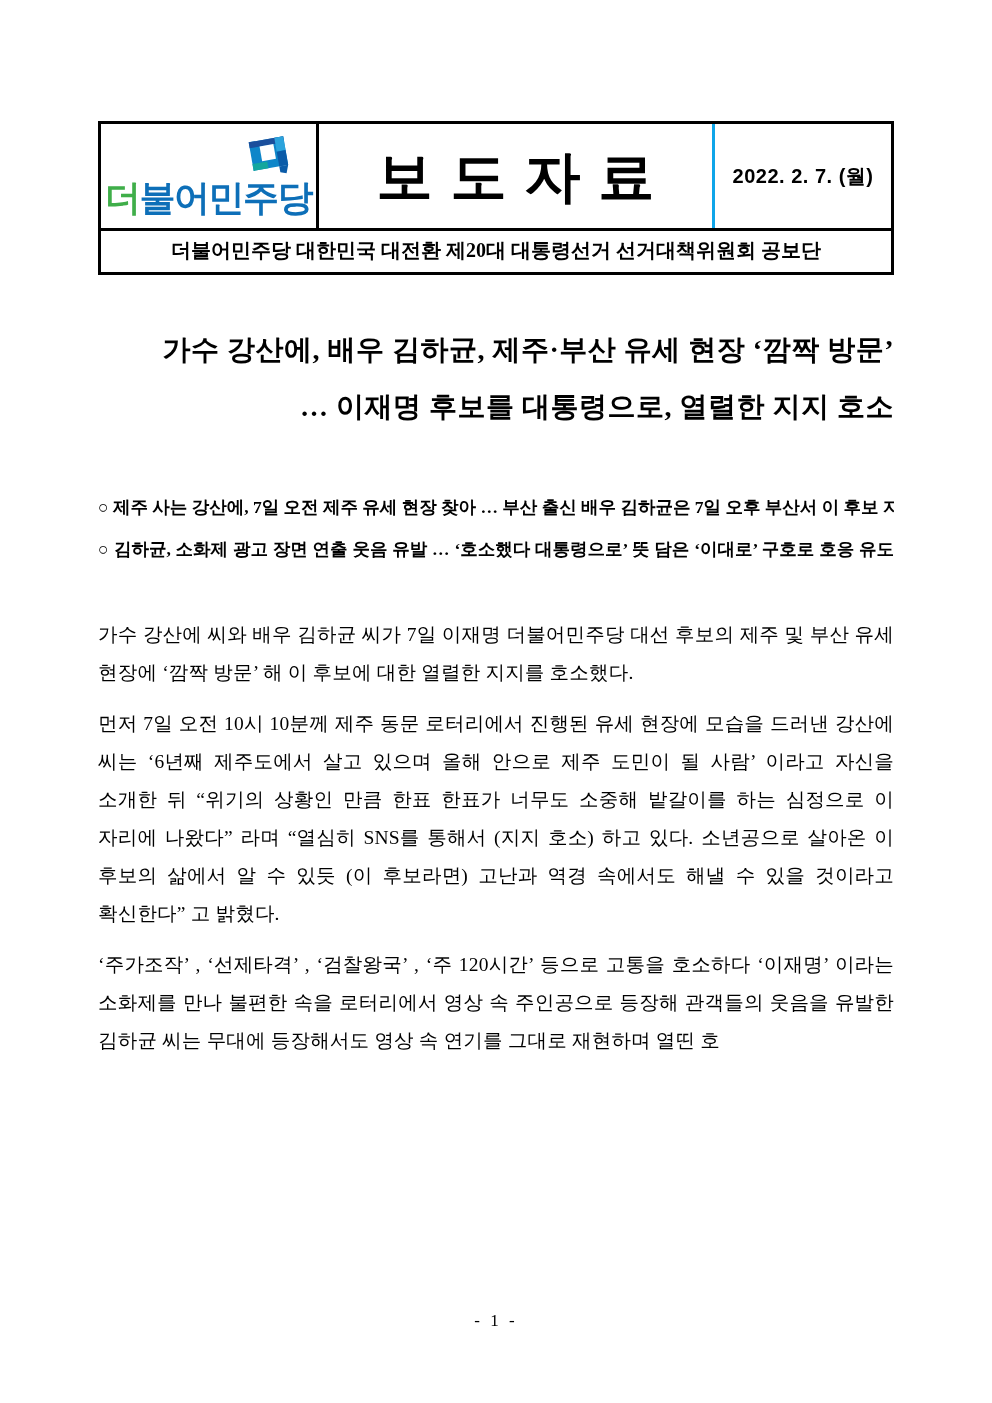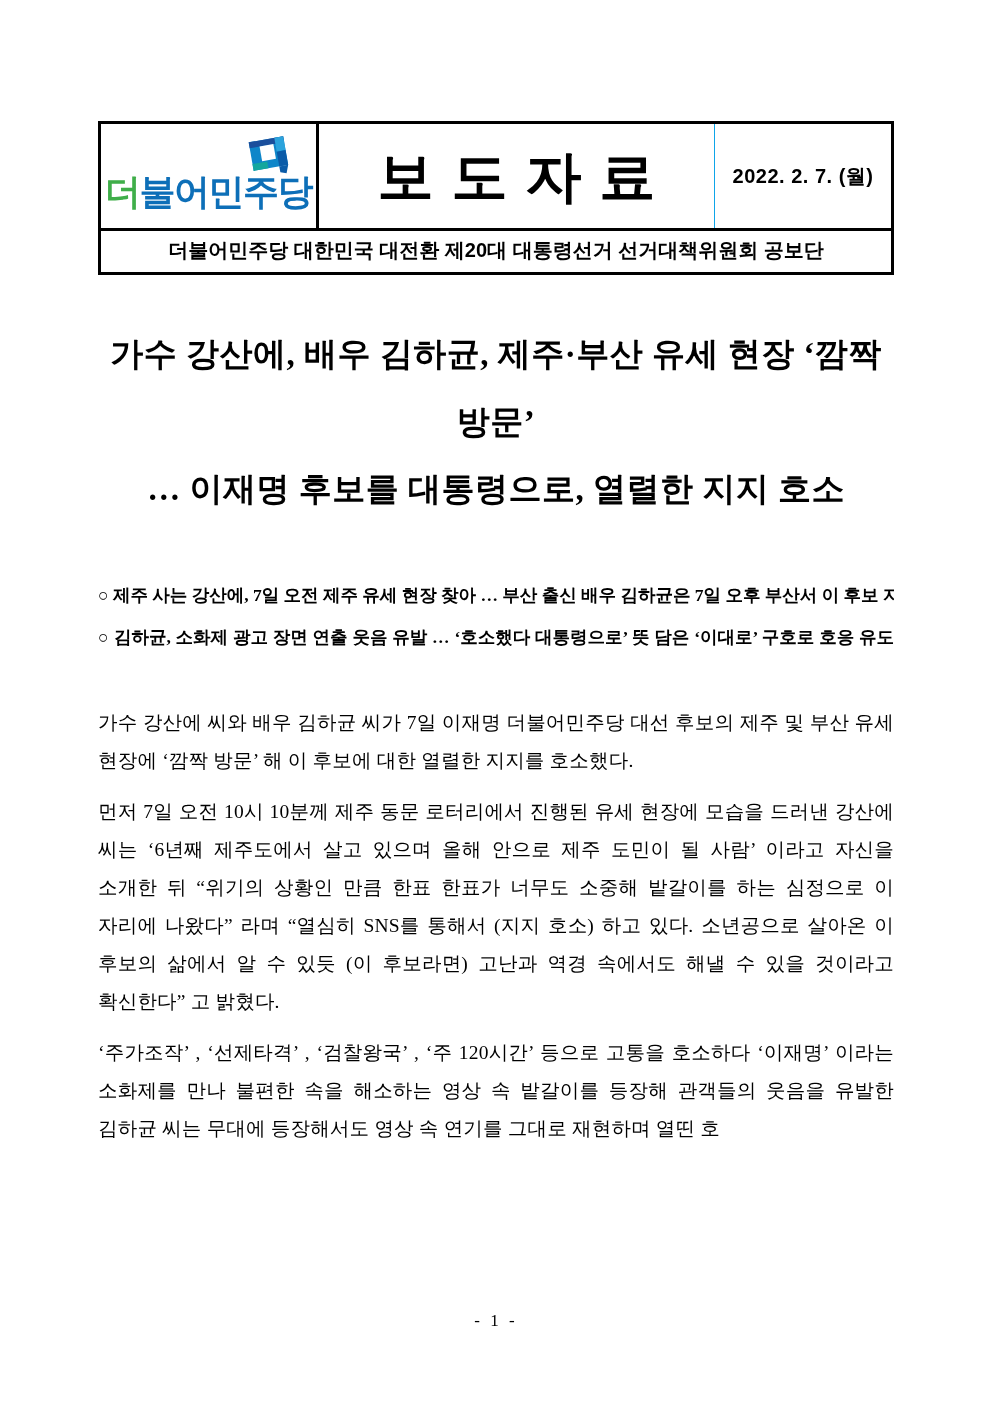--- a/index.html
+++ b/index.html
@@ -14,54 +14,54 @@
   .header-box {
     margin-top:121px;
     border:3px solid #000;
     display:grid;
     grid-template-columns:218px 1fr 176px;
   }
   .header-box .cell { box-sizing:border-box; }
   .logo-cell {
     height:104px; border-right:3px solid #000; position:relative;
     display:flex; align-items:flex-end; justify-content:center;
-    padding-bottom:18px;
+    padding-bottom:12px;
   }
   .logo-text {
     font-family:"Liberation Sans","DejaVu Sans",sans-serif;
     font-weight:900; font-size:36px; letter-spacing:-1.5px; line-height:1;
   }
   .logo-green { color:var(--logo-green,#3fae49); }
   .logo-blue  { color:var(--logo-blue,#0d6fb8); }
   .flag-icon { position:absolute; top:8px; right:24px; }
   .title-cell {
-    border-right:1px solid #0ea5e9;
+    border-right:3px solid #0ea5e9;
     display:flex; align-items:center; justify-content:center;
     font-family:"Liberation Sans","DejaVu Sans",sans-serif;
     font-weight:900; font-size:56px;
     letter-spacing:0.32em; text-indent:0.32em;
     padding-top:4px;
   }
   .date-cell {
     display:flex; align-items:center; justify-content:center;
     font-family:"Liberation Sans","DejaVu Sans",sans-serif;
     font-weight:700; font-size:20px; letter-spacing:0.5px;
   }
   .subtitle-row {
     grid-column:1 / 4; border-top:3px solid #000;
     text-align:center;
-    font-family:Liberation Sans, sans-serif;
+    font-family:Liberation Serif, serif;
     font-weight:600; font-size:20px;
     padding:6px 0 8px;
   }
 
   
   .headline {
-    margin:46px 0 0; text-align:center;
-    font-weight:700; font-size:33px; line-height:2.05; letter-spacing:0.5px;
+    margin:46px 0 0; text-align:right;
+    font-weight:700; font-size:28px; line-height:2.05; letter-spacing:0.5px;
   }
   .headline .hl { display:block; }
 
   
   .bullets { list-style:none; margin:50px 0 0; padding:0; }
   .bullet {
     font-weight:700; font-size:17.5px; line-height:2.4;
     text-align:justify; text-align-last:justify;
     word-break:keep-all; white-space:nowrap; overflow:hidden;
   }
@@ -111,18 +111,18 @@
   </h1>
 
   <ul class="bullets">
     <li class="bullet"><span class="marker">○</span> <span>제주 사는 강산에, 7일 오전 제주 유세 현장 찾아 … 부산 출신 배우 김하균은 7일 오후 부산서 이 후보 지원</span></li>
     <li class="bullet"><span class="marker">○</span> <span>김하균, 소화제 광고 장면 연출 웃음 유발 … ‘호소했다 대통령으로’ 뜻 담은 ‘이대로’ 구호로 호응 유도</span></li>
   </ul>
 
   <div class="body-text">
     <p class="body-para">가수 강산에 씨와 배우 김하균 씨가 7일 이재명 더불어민주당 대선 후보의 제주 및 부산 유세 현장에 ‘깜짝 방문’ 해 이 후보에 대한 열렬한 지지를 호소했다.</p>
     <p class="body-para">먼저 7일 오전 10시 10분께 제주 동문 로터리에서 진행된 유세 현장에 모습을 드러낸 강산에 씨는 ‘6년째 제주도에서 살고 있으며 올해 안으로 제주 도민이 될 사람’ 이라고 자신을 소개한 뒤 “위기의 상황인 만큼 한표 한표가 너무도 소중해 밭갈이를 하는 심정으로 이 자리에 나왔다” 라며 “열심히 SNS를 통해서 (지지 호소) 하고 있다. 소년공으로 살아온 이 후보의 삶에서 알 수 있듯 (이 후보라면) 고난과 역경 속에서도 해낼 수 있을 것이라고 확신한다” 고 밝혔다.</p>
-    <p class="body-para">‘주가조작’ , ‘선제타격’ , ‘검찰왕국’ , ‘주 120시간’ 등으로 고통을 호소하다 ‘이재명’ 이라는 소화제를 만나 불편한 속을 해소하는 영상 속 밭갈이를 등장해 관객들의 웃음을 유발한 김하균 씨는 무대에 등장해서도 영상 속 연기를 그대로 재현하며 열띤 호</p>
+    <p class="body-para">‘주가조작’ , ‘선제타격’ , ‘검찰왕국’ , ‘주 120시간’ 등으로 고통을 호소하다 ‘이재명’ 이라는 소화제를 만나 불편한 속을 로터리에서 영상 속 주인공으로 등장해 관객들의 웃음을 유발한 김하균 씨는 무대에 등장해서도 영상 속 연기를 그대로 재현하며 열띤 호</p>
   </div>
 
   <div class="page-number">- 1 -</div>
 
 </div>
 
 </body></html>

